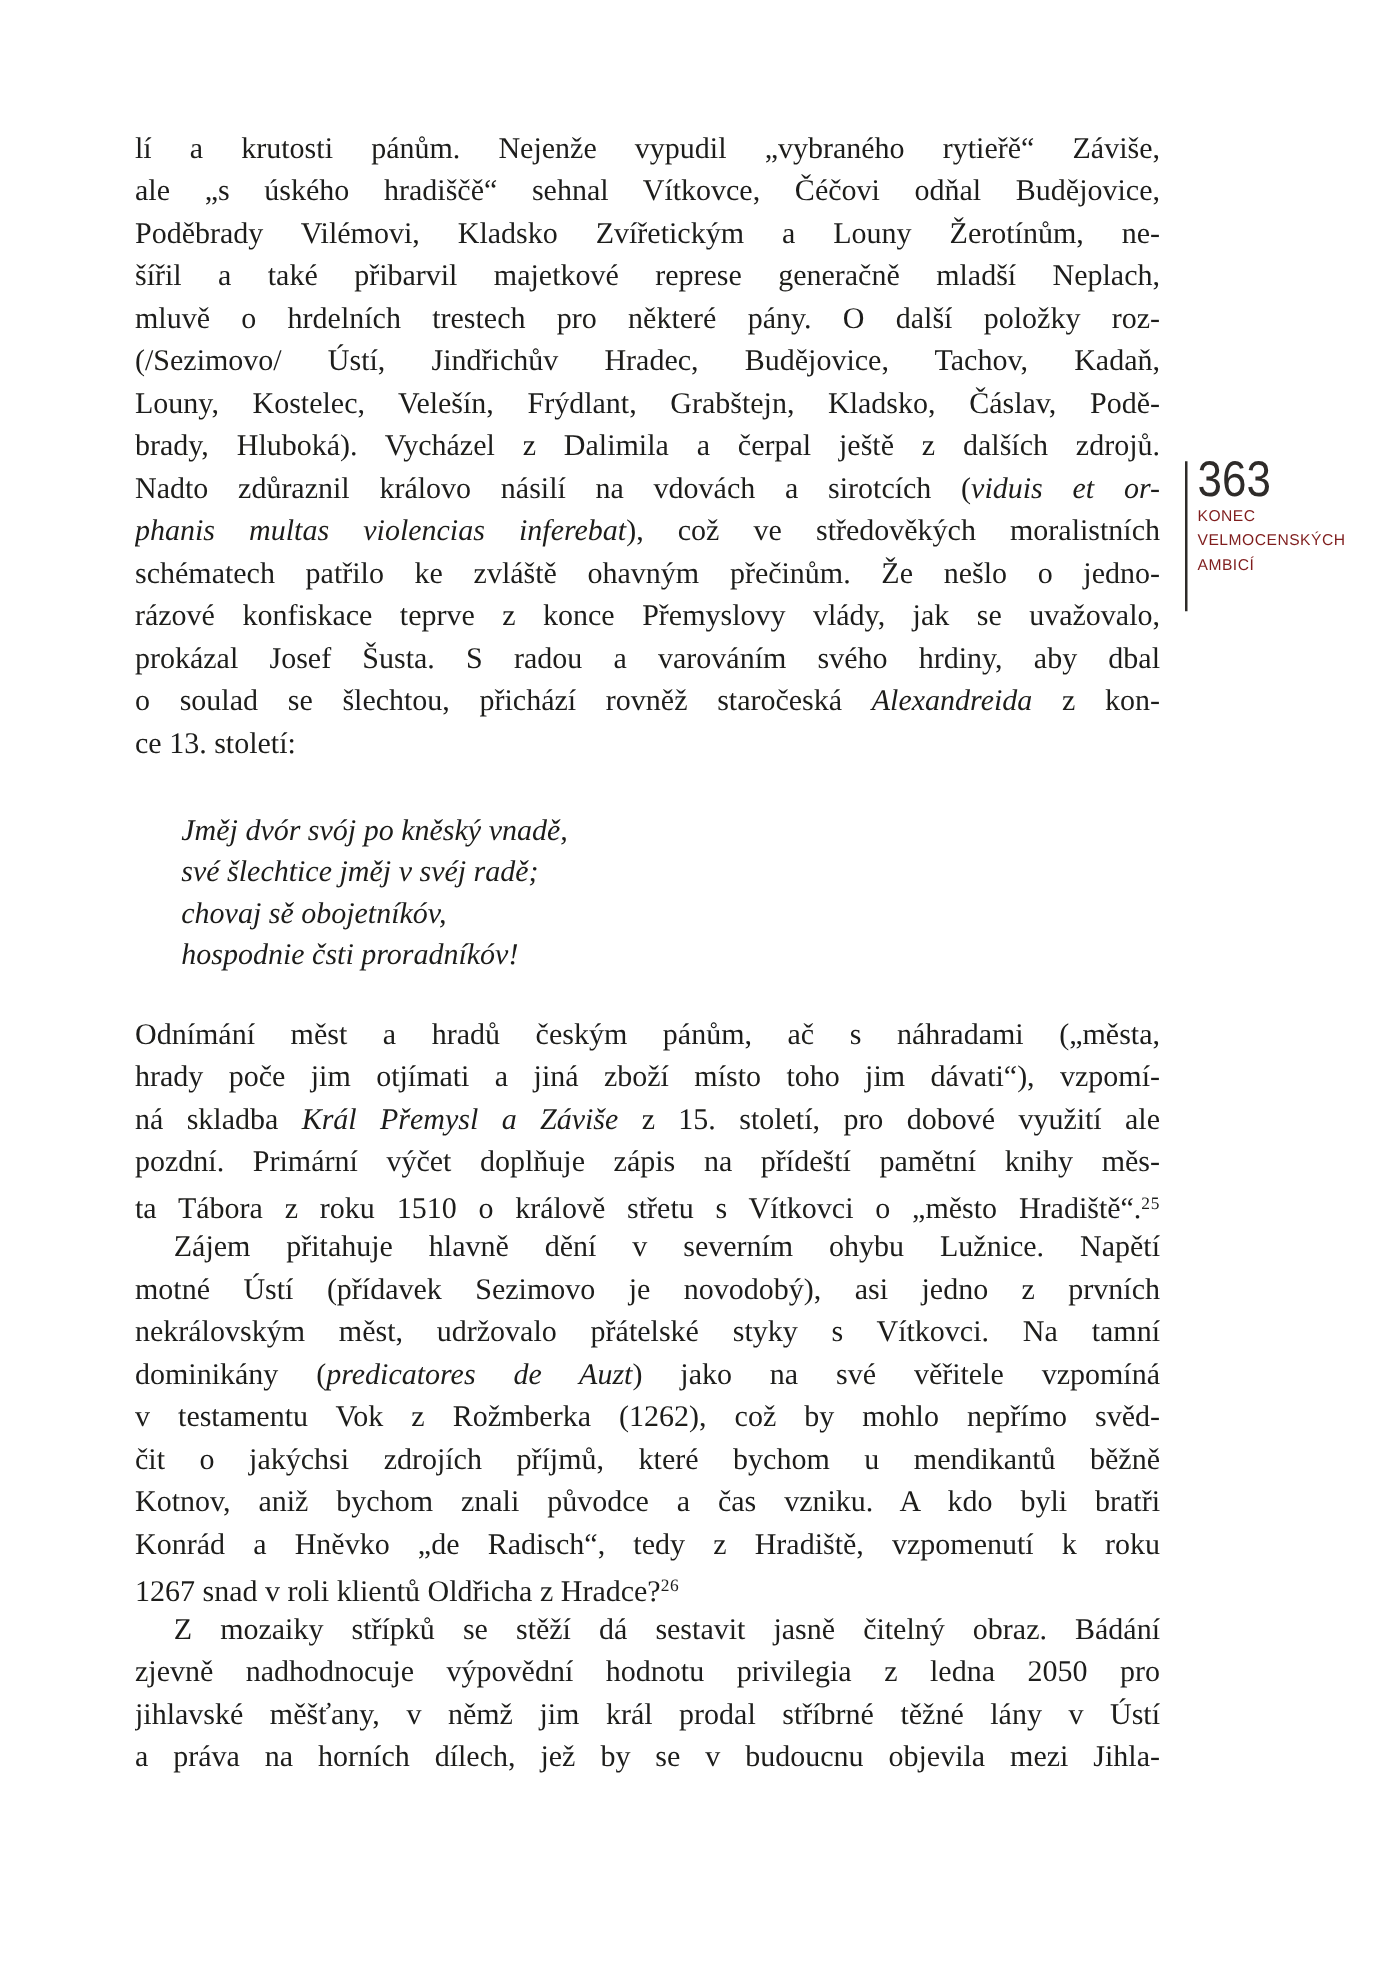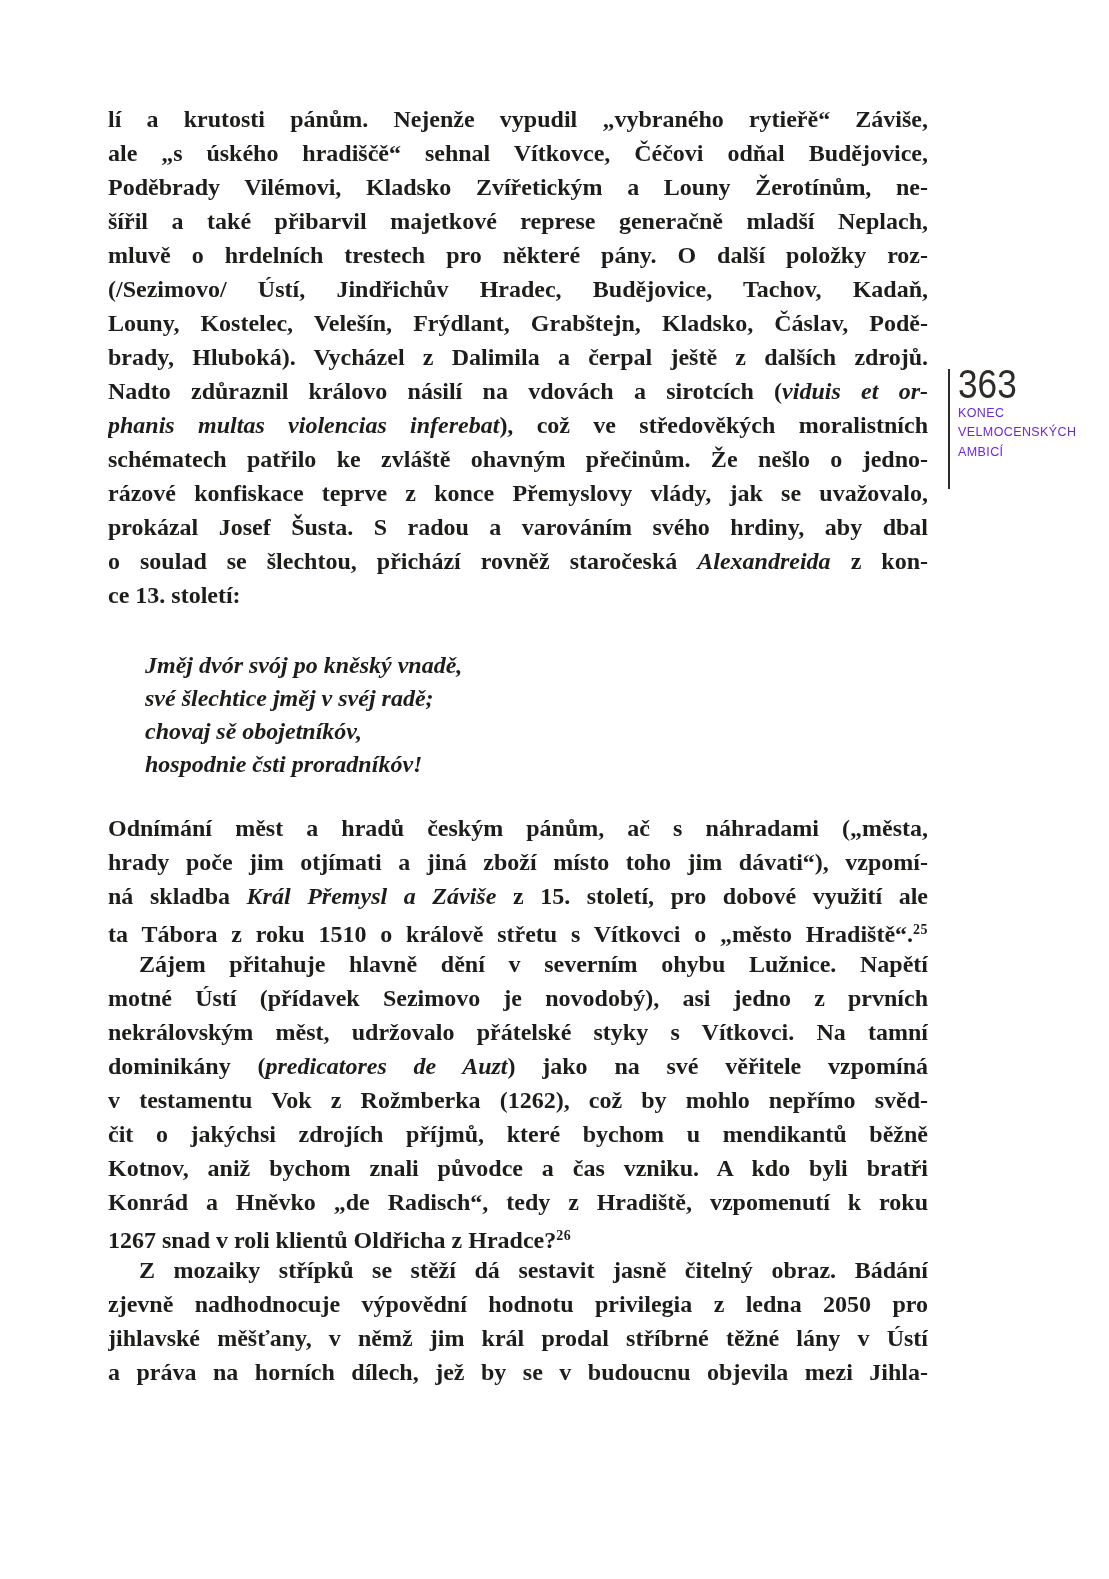--- a/index.html
+++ b/index.html
@@ -23,21 +23,20 @@
     text-rendering: optimizeLegibility;
   }
   .para { margin: 0; }
   .pline {
     text-align: justify;
     text-align-last: justify;
     height: 34px;
     line-height: 34px;
     overflow: hidden;
     white-space: normal;
-    font-weight: bold;
   }
   .para:not(.jlast) > .pline.last { text-align-last: left; }
   .para.indent > .pline:first-child { text-indent: 31px; }
 
   .verse {
     margin: 37px 0 30px 37px;
     font-style: italic;
   }
   .verse > .pline,
   .verse > .pline.last {
@@ -76,21 +75,21 @@
     transform-origin: left top;
   }
   .runhead {
     position: absolute;
     left: 958px;
     top: 404px;
     font-family: "Liberation Sans", "DejaVu Sans", sans-serif;
     font-size: 12.5px;
     line-height: 19.3px;
     letter-spacing: 0.4px;
-    color: #6d28d9;
+    color: #7f1d1d;
   }
 </style>
 </head>
 <body>
 
 <div class="page">
 
   <div class="textblock">
       <div class="para body">
         <div class="pline"><span>lí a krutosti pánům. Nejenže vypudil „vybraného rytieřě“ Záviše,</span></div>
@@ -112,20 +111,21 @@
       <div class="para verse">
         <div class="pline"><span>Jměj dvór svój po kněský vnadě,</span></div>
         <div class="pline"><span>své šlechtice jměj v svéj radě;</span></div>
         <div class="pline"><span>chovaj sě obojetníkóv,</span></div>
         <div class="pline last"><span>hospodnie čsti proradníkóv!</span></div>
       </div>
       <div class="para body jlast">
         <div class="pline"><span>Odnímání měst a hradů českým pánům, ač s náhradami („města,</span></div>
         <div class="pline"><span>hrady poče jim otjímati a jiná zboží místo toho jim dávati“), vzpomí-</span></div>
         <div class="pline"><span>ná skladba </span><span class="it">Král Přemysl a Záviše</span><span> z 15. století, pro dobové využití ale</span></div>
+        <div class="pline"><span>pozdní. Primární výčet doplňuje zápis na přídeští pamětní knihy měs-</span></div>
         <div class="pline last"><span>ta Tábora z roku 1510 o králově střetu s Vítkovci o „město Hradiště“.</span><span class="sup">25</span></div>
       </div>
       <div class="para body indent">
         <div class="pline"><span>Zájem přitahuje hlavně dění v severním ohybu Lužnice. Napětí</span></div>
         <div class="pline"><span>motné Ústí (přídavek Sezimovo je novodobý), asi jedno z prvních</span></div>
         <div class="pline"><span>nekrálovským měst, udržovalo přátelské styky s Vítkovci. Na tamní</span></div>
         <div class="pline"><span>dominikány (</span><span class="it">predicatores de Auzt</span><span>) jako na své věřitele vzpomíná</span></div>
         <div class="pline"><span>v testamentu Vok z Rožmberka (1262), což by mohlo nepřímo svěd-</span></div>
         <div class="pline"><span>čit o jakýchsi zdrojích příjmů, které bychom u mendikantů běžně</span></div>
         <div class="pline"><span>Kotnov, aniž bychom znali původce a čas vzniku. A kdo byli bratři</span></div>

